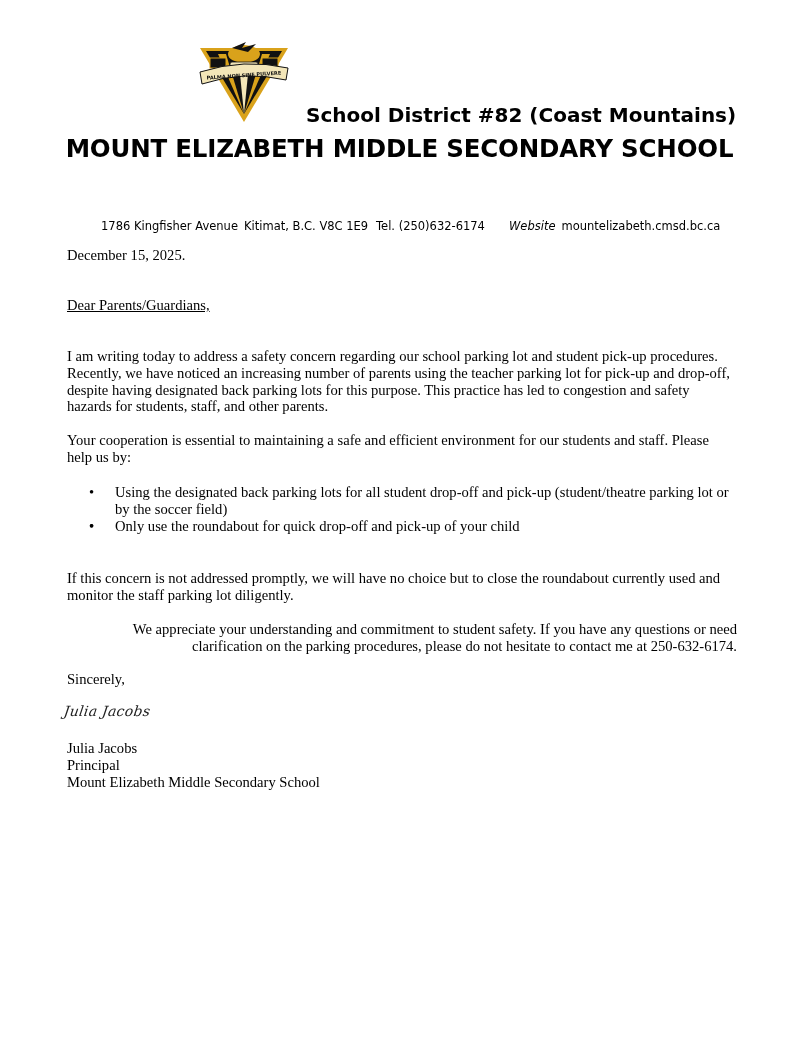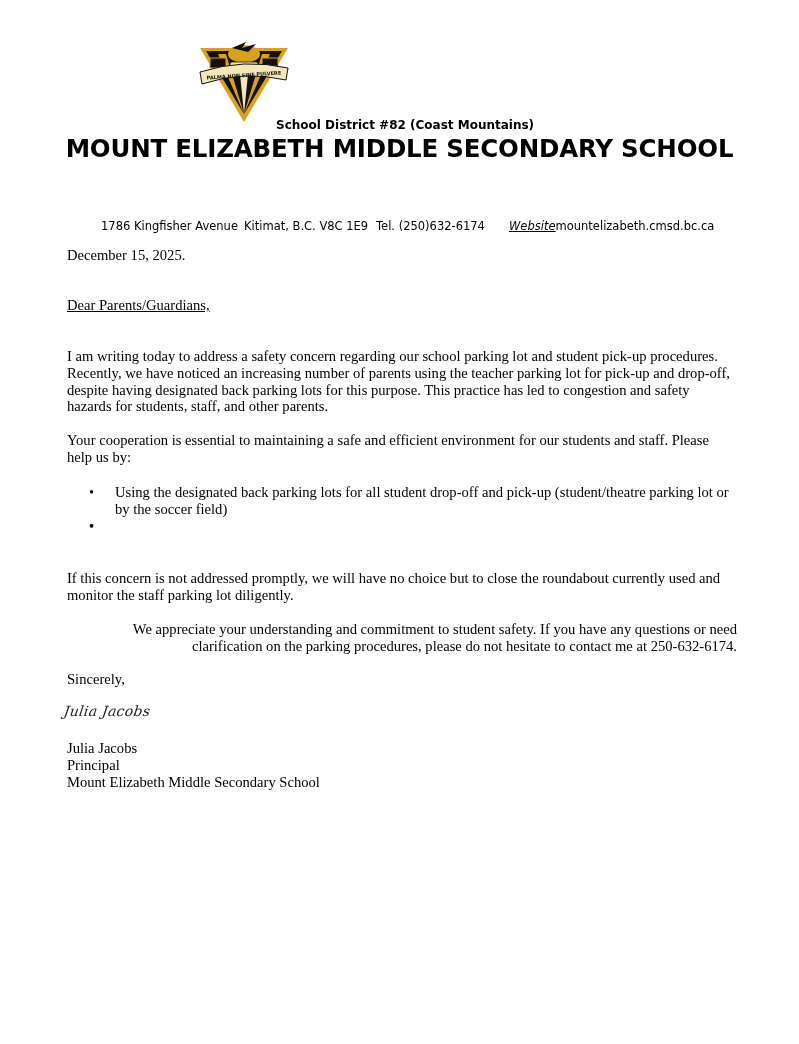--- a/index.html
+++ b/index.html
@@ -24,28 +24,27 @@
     
     .logo {
       position: absolute;
       left: 198px;
       top: 38px;
       width: 92px;
       height: 84px;
     }
     .district {
       position: absolute;
-      left: 276px;
+      left: 306px;
       top: 103px;
       font-family: "DejaVu Sans", sans-serif;
       font-weight: bold;
-      font-size: 12px;
+      font-size: 20px;
       letter-spacing: 0px;
       white-space: nowrap;
-      margin-top: 15px;
     }
     .school-name {
       position: absolute;
       left: 0;
       width: 799px;
       top: 134px;
       text-align: center;
       font-family: "DejaVu Sans", sans-serif;
       font-weight: bold;
       font-size: 24.5px;
@@ -57,21 +56,21 @@
       left: 101px;
       top: 178px;
       font-family: "DejaVu Sans", sans-serif;
       font-size: 11.5px;
       white-space: nowrap;
     }
     .contact-line span { display: inline-block; }
     .addr { width: 143px; }
     .city { width: 132px; }
     .tel { width: 133px; margin-top: 41px; }
-    .weblabel { font-style: italic; text-decoration: underline; }
+    .weblabel { font-style: italic; margin-right: 6px; }
 
     
     .letter {
       position: absolute;
       left: 67px;
       top: 0;
       width: 670px;
       font-family: "Liberation Serif", serif;
       font-size: 14.6px;
       line-height: 16.8px;
@@ -168,20 +167,21 @@
     <ul class="bullets">
       <li>
         <span class="bullet-dot">•</span>
         <span>Using the designated back parking lots for all student drop-off and pick-up (student/theatre parking lot or by the soccer field)</span>
       </li>
       <li>
         <span class="bullet-dot">•</span>
       </li>
       <li>
         <span class="bullet-dot">•</span>
+        <span>Only use the roundabout for quick drop-off and pick-up of your child</span>
       </li>
     </ul>
 
     <p class="para3">If this concern is not addressed promptly, we will have no choice but to close the roundabout currently used and monitor the staff parking lot diligently.</p>
     <p class="para4">We appreciate your understanding and commitment to student safety. If you have any questions or need clarification on the parking procedures, please do not hesitate to contact me at 250-632-6174.</p>
     <p class="closing">Sincerely,</p>
     <div class="signature">Julia Jacobs</div>
     <p class="sig-name">Julia Jacobs</p>
     <p class="sig-title">Principal</p>
     <p class="sig-school">Mount Elizabeth Middle Secondary School</p>

